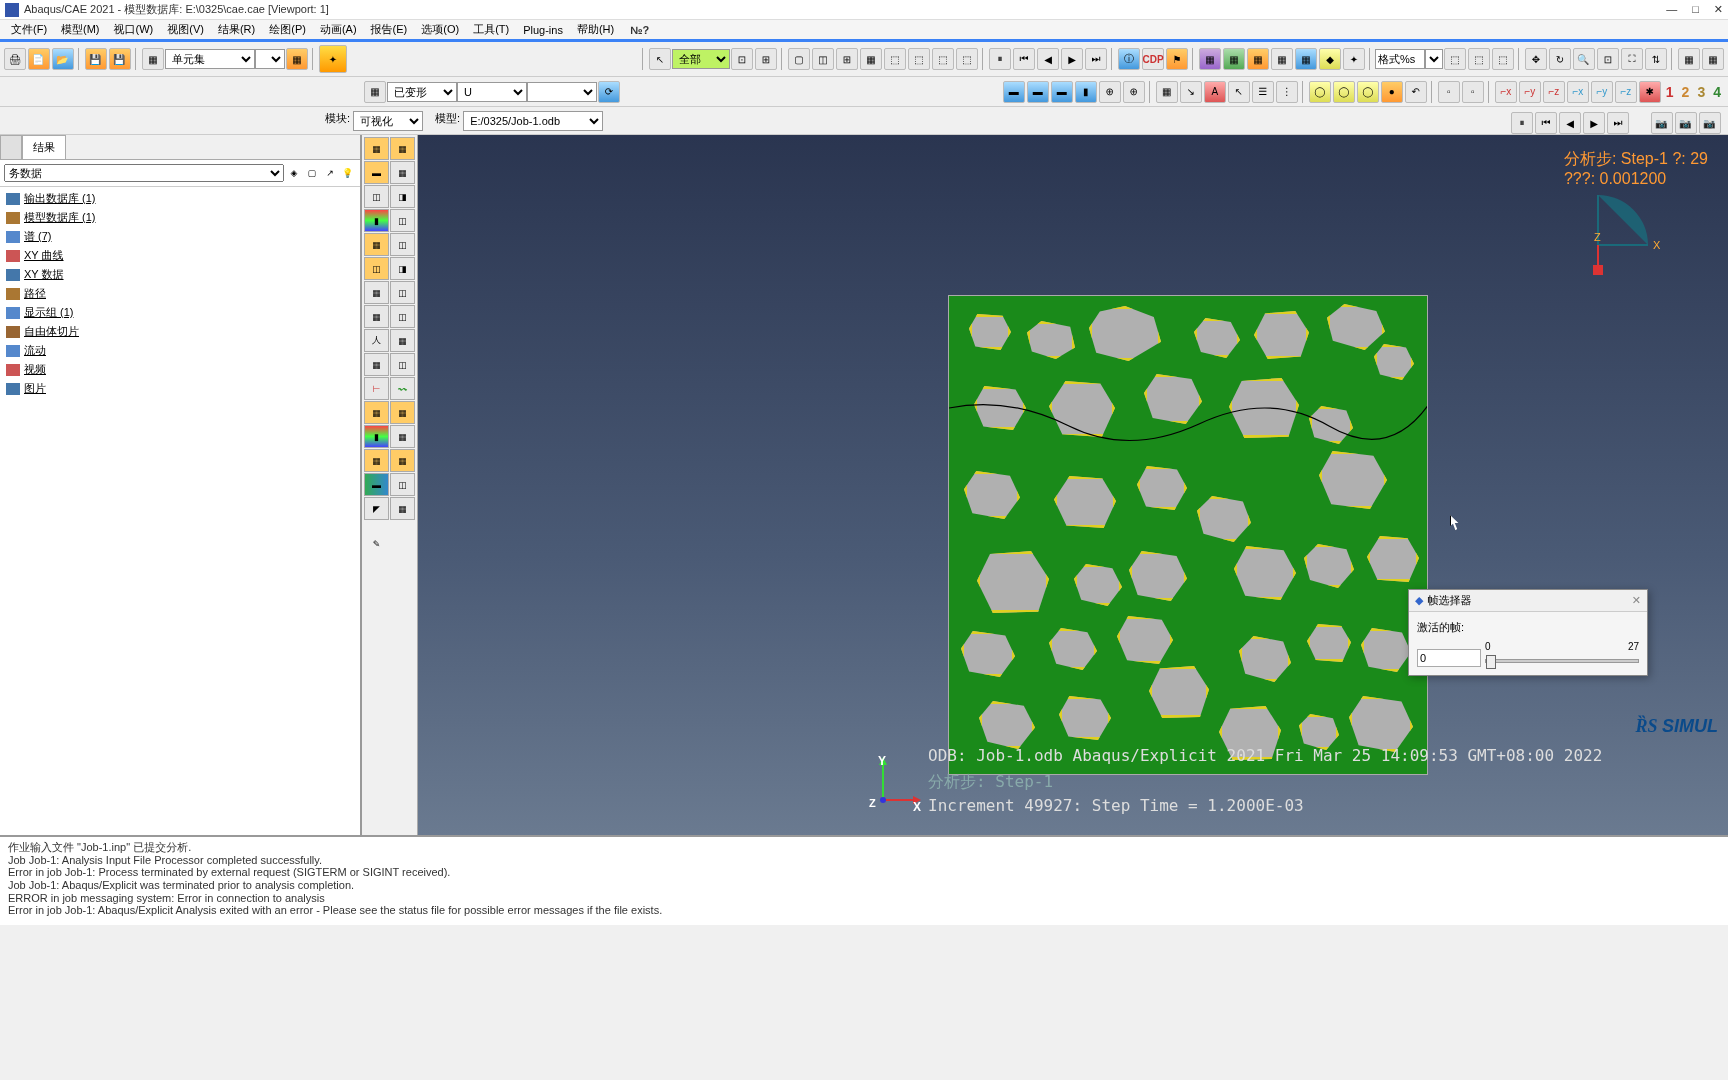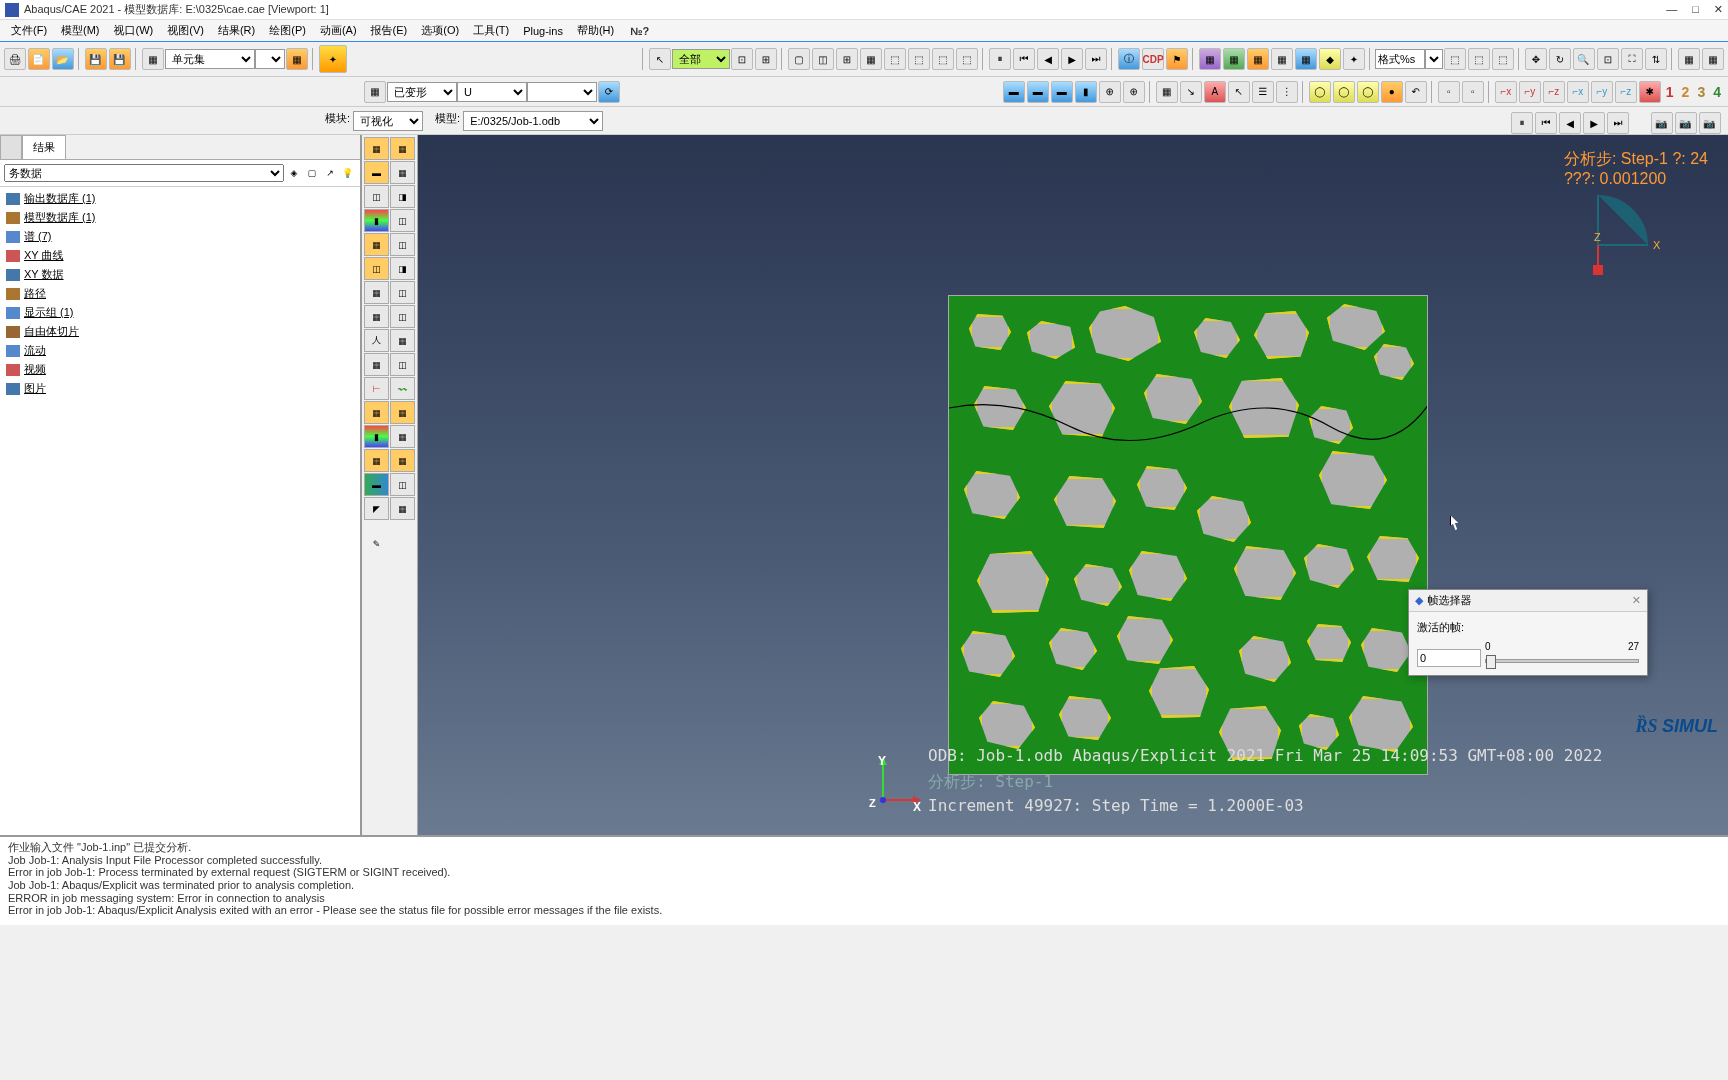--- a/index.html
+++ b/index.html
@@ -3,21 +3,21 @@
 <meta charset="utf-8">
 <style>
 * { margin: 0; padding: 0; box-sizing: border-box; font-family: "Microsoft YaHei", Arial, sans-serif; }
 body { background: #f0f0f0; font-size: 11px; overflow: hidden; width: 1728px; height: 1080px; }
 
 .title-bar { height: 20px; background: #fff; display: flex; align-items: center; padding: 0 5px; border-bottom: 1px solid #ddd; }
 .title-bar .icon { width: 14px; height: 14px; background: #3355aa; margin-right: 5px; }
 .title-bar span { font-size: 11px; color: #333; }
 .title-bar .controls { margin-left: auto; display: flex; gap: 15px; font-size: 14px; color: #555; }
 
-.menu-bar { height: 22px; background: #f5f5f5; display: flex; align-items: center; padding: 0 5px; gap: 2px; border-bottom: 1px solid #3b82f6; }
+.menu-bar { height: 22px; background: #f5f5f5; display: flex; align-items: center; padding: 0 5px; gap: 2px; border-bottom: 3px solid #3b82f6; }
 .menu-bar .item { padding: 2px 6px; font-size: 11px; cursor: default; }
 .menu-bar .help-icon { margin-left: 5px; font-weight: bold; color: #333; }
 
 .toolbar-row { background: #f0f0f0; display: flex; align-items: center; padding: 2px 3px; border-bottom: 1px solid #ccc; min-height: 30px; }
 .tb-btn { width: 22px; height: 22px; margin: 1px; background: #e8e8e8; border: 1px solid #bbb; display: inline-flex; align-items: center; justify-content: center; font-size: 10px; border-radius: 2px; }
 .tb-btn.orange { background: linear-gradient(#ffcc66,#ff9933); }
 .tb-btn.blue { background: linear-gradient(#aaddff,#4499dd); }
 .tb-btn.green { background: linear-gradient(#aaddaa,#55aa55); }
 .tb-btn.purple { background: linear-gradient(#ccaadd,#9966cc); }
 .tb-btn.red { background: linear-gradient(#ffaaaa,#dd5555); }
@@ -361,21 +361,21 @@
         <div class="tool-btn">▦</div>
       </div>
     <div style="height:10px"></div>
     <div class="toolbox-row">
         <div class="tool-btn" style="background:none;border:none">✎</div>
       </div>
   </div>
 
   <div class="viewport">
     <div class="viewport-status">
-      <div>分析步: Step-1   ?: 24</div>
+      <div>分析步: Step-1   ?: 29</div>
       <div>???: 0.001200</div>
     </div>
 
     <svg class="triad-right" viewBox="0 0 90 90">
       <path d="M 20 60 L 20 10" stroke="#1a6a7a" stroke-width="2"></path>
       <path d="M 20 60 L 70 60" stroke="#1a6a7a" stroke-width="2"></path>
       <path d="M 20 10 A 50 50 0 0 1 70 60" fill="#1a6a7a" opacity="0.8"></path>
       <text x="75" y="64" fill="#fa3" font-size="11">X</text>
       <text x="16" y="56" fill="#fa3" font-size="11">Z</text>
       <rect x="15" y="80" width="10" height="10" fill="#d33"></rect>

